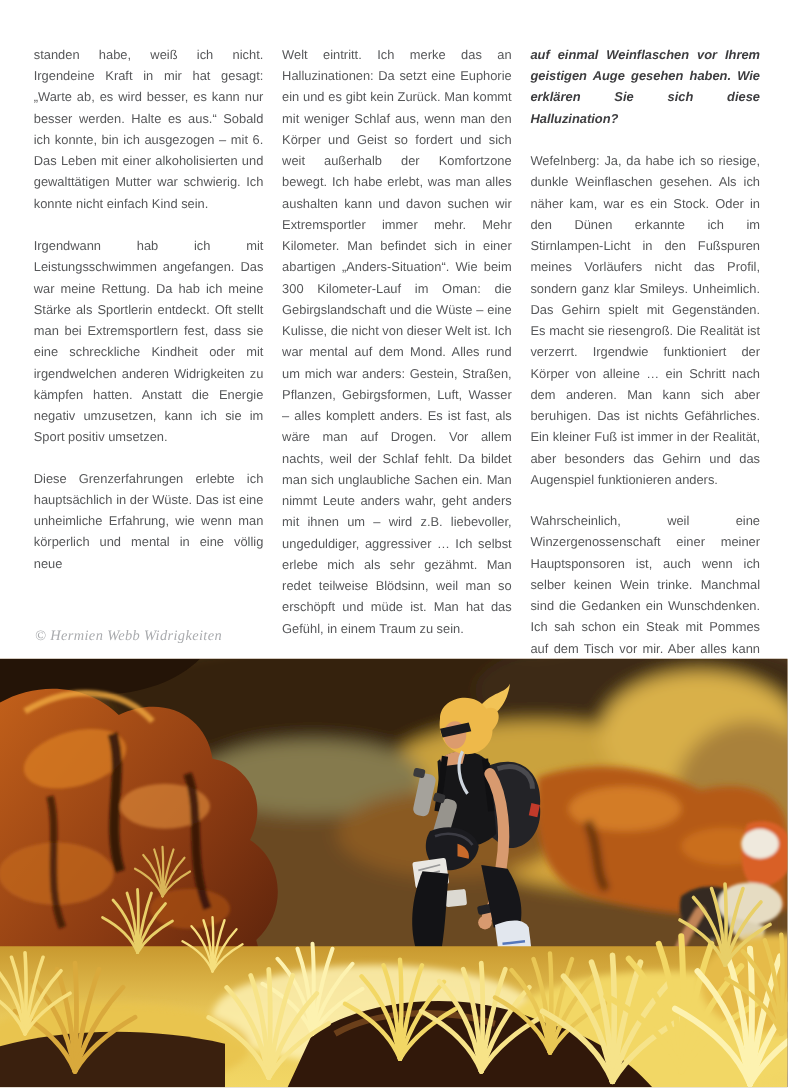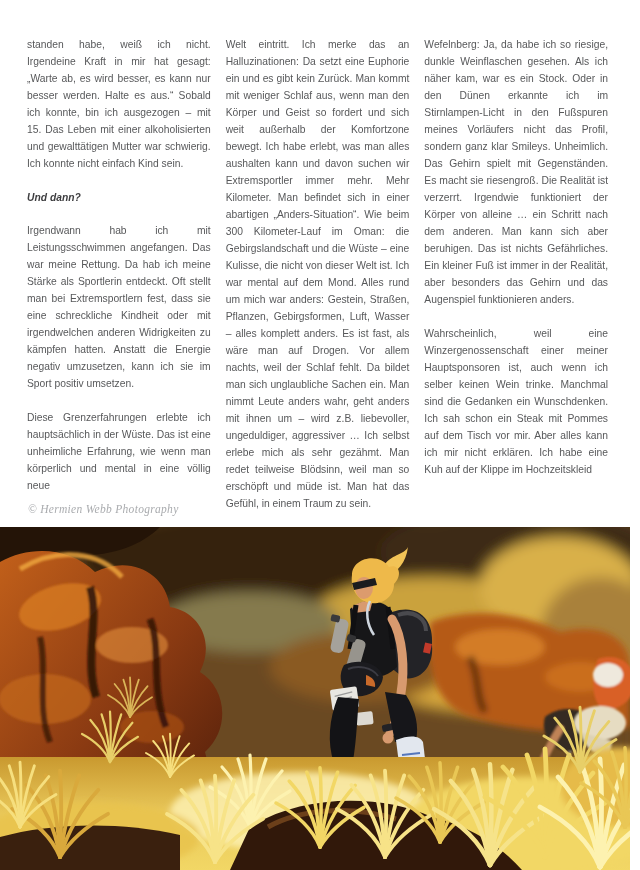--- a/index.html
+++ b/index.html
@@ -23,36 +23,36 @@
   }
   .photo svg{display:block;}
 </style>
 </head>
 <body>
 
 <div class="page">
 
   <div class="text-area">
     <div class="col">
-        <p class="para">standen habe, weiß ich nicht. Irgendeine Kraft in mir hat gesagt: „Warte ab, es wird besser, es kann nur besser werden. Halte es aus.“ Sobald ich konnte, bin ich ausgezogen – mit 15. Das Leben mit einer alkoholisierten und gewalttätigen Mutter war schwierig. Ich konnte nicht einfach Kind sein.</p>
-        <p class="q">Und dann?</p>
+        <p class="para">standen habe, weiß ich nicht. Irgendeine Kraft in mir hat gesagt: „Warte ab, es wird besser, es kann nur besser werden. Halte es aus.“ Sobald ich konnte, bin ich ausgezogen – mit 6. Das Leben mit einer alkoholisierten und gewalttätigen Mutter war schwierig. Ich konnte nicht einfach Kind sein.</p>
         <p class="para">Irgendwann hab ich mit Leistungsschwimmen angefangen. Das war meine Rettung. Da hab ich meine Stärke als Sportlerin entdeckt. Oft stellt man bei Extremsportlern fest, dass sie eine schreckliche Kindheit oder mit irgendwelchen anderen Widrigkeiten zu kämpfen hatten. Anstatt die Energie negativ umzusetzen, kann ich sie im Sport positiv umsetzen.</p>
         <p class="para">Diese Grenzerfahrungen erlebte ich hauptsächlich in der Wüste. Das ist eine unheimliche Erfahrung, wie wenn man körperlich und mental in eine völlig neue</p>
       </div>
     <div class="col">
         <p class="para">Welt eintritt. Ich merke das an Halluzinationen: Da setzt eine Euphorie ein und es gibt kein Zurück. Man kommt mit weniger Schlaf aus, wenn man den Körper und Geist so fordert und sich weit außerhalb der Komfortzone bewegt. Ich habe erlebt, was man alles aushalten kann und davon suchen wir Extremsportler immer mehr. Mehr Kilometer. Man befindet sich in einer abartigen „Anders-Situation“. Wie beim 300 Kilometer-Lauf im Oman: die Gebirgslandschaft und die Wüste – eine Kulisse, die nicht von dieser Welt ist. Ich war mental auf dem Mond. Alles rund um mich war anders: Gestein, Straßen, Pflanzen, Gebirgsformen, Luft, Wasser – alles komplett anders. Es ist fast, als wäre man auf Drogen. Vor allem nachts, weil der Schlaf fehlt. Da bildet man sich unglaubliche Sachen ein. Man nimmt Leute anders wahr, geht anders mit ihnen um – wird z.B. liebevoller, ungeduldiger, aggressiver … Ich selbst erlebe mich als sehr gezähmt. Man redet teilweise Blödsinn, weil man so erschöpft und müde ist. Man hat das Gefühl, in einem Traum zu sein.</p>
         <p class="q">Spannend dürfte gewesen sein, als Sie beim Marathon des Sables in der Wüste</p>
       </div>
     <div class="col">
+        <p class="q">auf einmal Weinflaschen vor Ihrem geistigen Auge gesehen haben. Wie erklären Sie sich diese Halluzination?</p>
         <p class="para">Wefelnberg: Ja, da habe ich so riesige, dunkle Weinflaschen gesehen. Als ich näher kam, war es ein Stock. Oder in den Dünen erkannte ich im Stirnlampen-Licht in den Fußspuren meines Vorläufers nicht das Profil, sondern ganz klar Smileys. Unheimlich. Das Gehirn spielt mit Gegenständen. Es macht sie riesengroß. Die Realität ist verzerrt. Irgendwie funktioniert der Körper von alleine … ein Schritt nach dem anderen. Man kann sich aber beruhigen. Das ist nichts Gefährliches. Ein kleiner Fuß ist immer in der Realität, aber besonders das Gehirn und das Augenspiel funktionieren anders.</p>
         <p class="para">Wahrscheinlich, weil eine Winzergenossenschaft einer meiner Hauptsponsoren ist, auch wenn ich selber keinen Wein trinke. Manchmal sind die Gedanken ein Wunschdenken. Ich sah schon ein Steak mit Pommes auf dem Tisch vor mir. Aber alles kann ich mir nicht erklären. Ich habe eine Kuh auf der Klippe im Hochzeitskleid</p>
       </div>
   </div>
 
-  <div class="credit">© Hermien Webb Photography</div>
+  <div class="credit">© Hermien Webb Widrigkeiten</div>
 
   <div class="photo">
     <svg width="630" height="343" viewBox="0 0 630 343" xmlns="http://www.w3.org/2000/svg">
       <defs>
         <filter id="f-bg" x="-30%" y="-30%" width="160%" height="160%">
             <feGaussianBlur stdDeviation="7"></feGaussianBlur>
           </filter>
         <filter id="f-mid" x="-30%" y="-30%" width="160%" height="160%">
             <feGaussianBlur stdDeviation="3"></feGaussianBlur>
           </filter>

